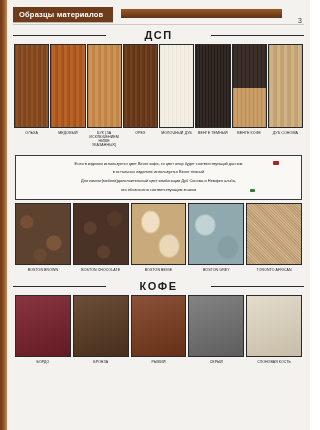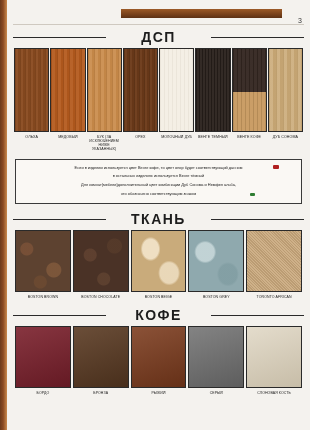--- a/index.html
+++ b/index.html
@@ -49,21 +49,21 @@
     position:absolute;right:2px;top:12px;
     font-size:7px;color:#3a3a3a;
   }
   .header-rule{
     position:absolute;left:0;right:0;top:19px;height:1px;background:#cfc9c0;
   }
 
   
   .section-title{
     text-align:center;
-    font-size:14px;
+    font-size:11px;
     font-weight:bold;
     color:#1d1d1d;
     letter-spacing:1.5px;
     margin:2px 0 3px 0;
     position:relative;
   }
   .section-title::before,
   .section-title::after{
     content:"";
     position:absolute;top:50%;
@@ -156,20 +156,21 @@
 </style>
 </head>
 <body>
 
 <div class="page">
   <div class="left-stripe"></div>
 
   <div class="sheet">
 
     <div class="header">
+      <div class="header-title">Образцы материалов</div>
       <div class="header-bar"></div>
       <div class="header-page">3</div>
       <div class="header-rule"></div>
     </div>
 
     <div class="section-title">ДСП</div>
     <div class="swatch-row">
       <div class="swatch">
         <div class="chip" style="background:#8a4b20">
           <div class="grain" style="background:repeating-linear-gradient(90deg,rgba(0,0,0,.18) 0 1px,rgba(255,255,255,.07) 1px 3px,rgba(0,0,0,.10) 3px 5px)"></div>
@@ -230,21 +231,20 @@
 
     <div class="note">
       <div class="note-dot"></div>
       <div class="note-dot2"></div>
       <p>Если в изделии используется цвет Венге кофе, то цвет опор будет соответствующий данном</p>
       <p>в остальных изделиях используется Венге тёмный</p>
       <p>Для комнат(мебели)дополнительный цвет  комбинации Дуб Сонома и Немфея альба,</p>
       <p>что обозначено соответствующим знаком</p>
     </div>
 
-    <div class="section-title sec2">ТКАНЬ</div>
     <div class="tex-row">
       <div class="tex">
         <div class="chip" style="background:#5d4230;background-image:radial-gradient(circle at 20% 30%,rgba(140,90,60,.55) 0 6px,transparent 7px),radial-gradient(circle at 70% 65%,rgba(160,110,70,.45) 0 7px,transparent 8px),radial-gradient(circle at 45% 85%,rgba(120,80,50,.5) 0 6px,transparent 7px)"></div>
         <span class="cap">BOSTON BROWN</span>
       </div>
       <div class="tex">
         <div class="chip" style="background:#4a3226;background-image:radial-gradient(circle at 30% 40%,rgba(110,75,55,.55) 0 6px,transparent 7px),radial-gradient(circle at 75% 25%,rgba(95,65,45,.5) 0 7px,transparent 8px),radial-gradient(circle at 55% 80%,rgba(120,85,60,.4) 0 6px,transparent 7px)"></div>
         <span class="cap">BOSTON CHOCOLATE</span>
       </div>
       <div class="tex">

